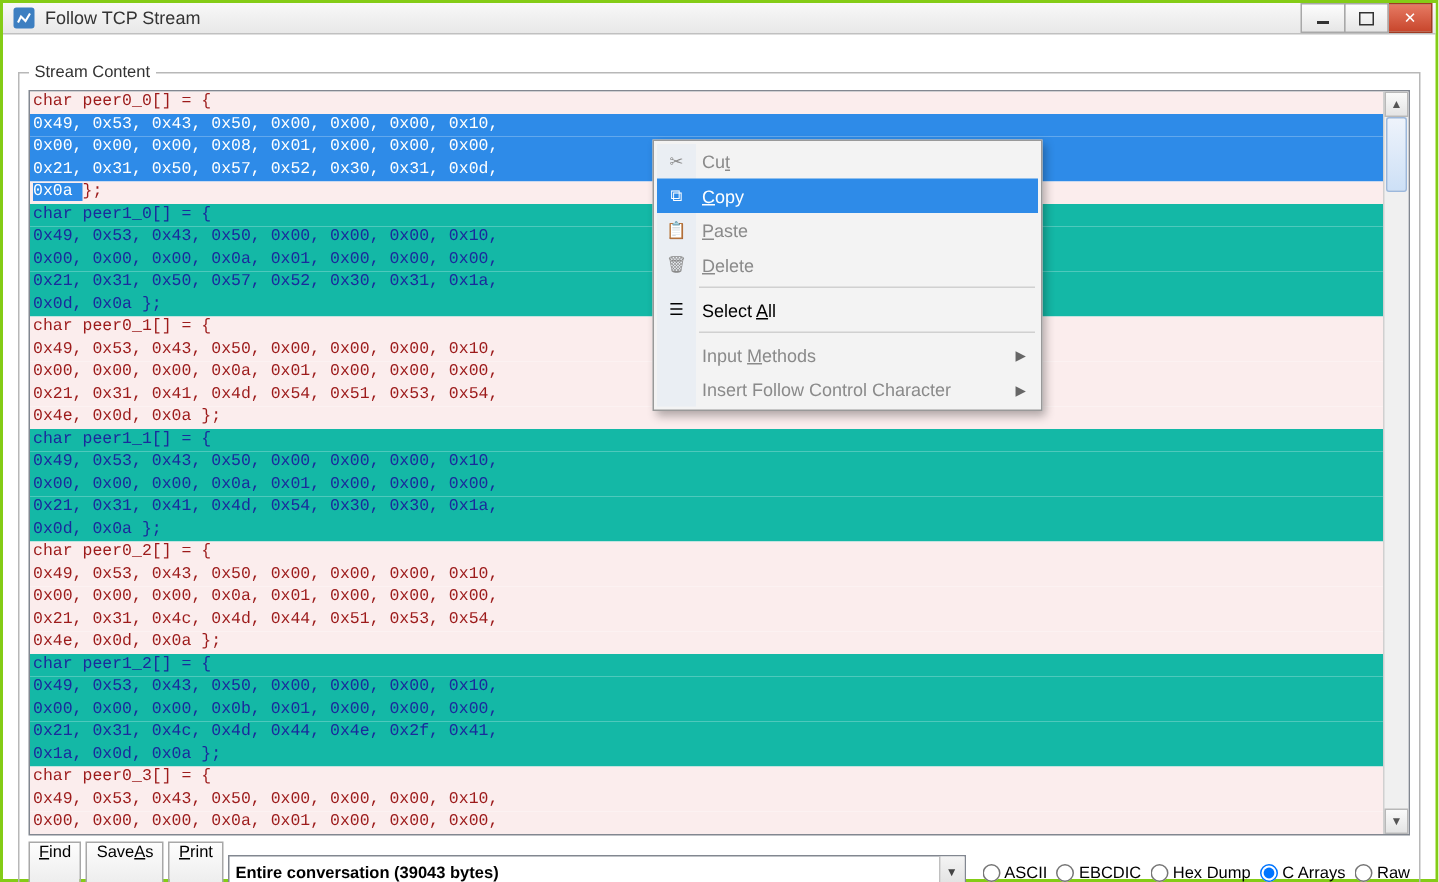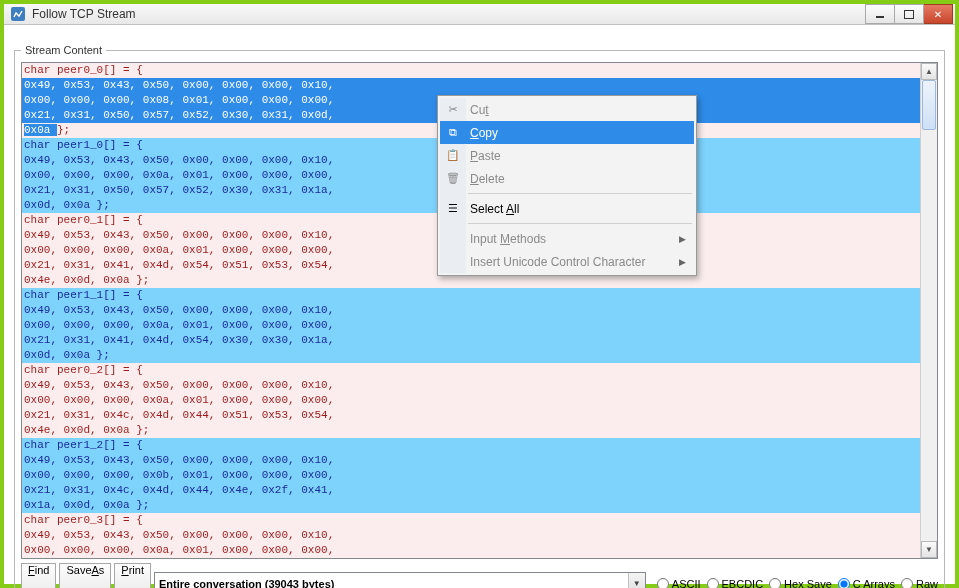--- a/index.html
+++ b/index.html
@@ -1,35 +1,35 @@
 <!DOCTYPE html>
 <html><head>
 <meta charset="utf-8">
 <style>
 * { box-sizing: border-box; margin: 0; padding: 0; }
 body { font-family: "Segoe UI", Tahoma, sans-serif; font-size: 12px; background: #fff; width: 959px; height: 588px; overflow: hidden; }
-.window { width: 959px; height: 588px; border: 4px solid #84cc16; display: flex; flex-direction: column; background: #fff; }
+.window { width: 959px; height: 588px; border: 2px solid #84cc16; display: flex; flex-direction: column; background: #fff; }
 .titlebar { height: 30px; background: linear-gradient(to bottom, #f8f8f8, #e8e8e8); border-bottom: 1px solid #c0c0c0; display: flex; align-items: center; padding: 0 2px 0 6px; }
 .titlebar .app-icon { width: 16px; height: 16px; margin-right: 6px; display: inline-flex; align-items: center; justify-content: center; }
 .titlebar .title-text { flex: 1; color: #333; font-size: 12px; }
 .win-btns { display: flex; gap: 0; }
 .win-btn { width: 30px; height: 20px; border: 1px solid #a8a8a8; background: linear-gradient(to bottom, #fdfdfd, #e6e6e6); display: flex; align-items: center; justify-content: center; margin-left: -1px; cursor: pointer; }
 .win-btn.min::after { content: ""; width: 8px; height: 2px; background: #333; margin-top: 6px; }
 .win-btn.max { position: relative; }
 .win-btn.max::after { content: ""; width: 8px; height: 7px; border: 1px solid #333; position: absolute; }
 .win-btn.close { background: linear-gradient(to bottom, #e67a63, #c8462c); border-color: #a03a22; color: #fff; }
 .win-btn.close::after { content: "✕"; font-size: 10px; color: #fff; }
 .client { flex: 1; padding: 6px 10px 10px 10px; display: flex; flex-direction: column; gap: 6px; position: relative; }
 fieldset.stream { border: 1px solid #b8b8b8; padding: 6px; flex: 1; display: flex; flex-direction: column; min-height: 0; margin-top: 13px; }
 fieldset.stream legend { padding: 0 4px; color: #333; font-size: 11px; }
 .content-wrap { flex: 1; border: 1px solid #828790; background: #fff; overflow: hidden; position: relative; display: flex; }
 .content-text { flex: 1; font-family: "Courier New", monospace; font-size: 11px; line-height: 15px; white-space: pre; overflow: hidden; }
 .content-text .line { padding: 0 2px; }
 .red { color: #9c1a1a; background: #fbeded; }
-.blue { color: #1a2a9c; background: #7dd3fc; }
+.blue { color: #1a2a9c; background: #14b8a6; }
 .hl { background: #2e8be8; color: #fff; }
 .scrollbar-v { width: 17px; background: #f0f0f0; border-left: 1px solid #d0d0d0; display: flex; flex-direction: column; }
 .sb-btn { height: 17px; background: linear-gradient(to bottom,#fafafa,#e4e4e4); border: 1px solid #b8b8b8; display:flex; align-items:center; justify-content:center; font-size:8px; color:#555; }
 .sb-track { flex:1; position: relative; }
 .sb-thumb { position:absolute; left:1px; right:1px; top:0; height:50px; background: linear-gradient(to bottom,#eef3fb,#cde0f6); border:1px solid #9cb8dc; border-radius:2px; }
 .toolbar-row { display:flex; align-items:center; gap:3px; margin-top:4px; }
 .tb-btn { height:41px; padding: 0 6px; border:1px solid #a8a8a8; background: linear-gradient(to bottom,#fdfdfd,#e6e6e6); cursor:pointer; font-size:11px; display:flex; align-items:flex-start; }
 .combo { flex:1; height:23px; border:1px solid #828790; background:#fff; display:flex; align-items:center; padding:0 4px; position: relative; font-size:11px;font-weight:bold; }
 .combo .arrow { position:absolute; right:0; top:0; bottom:0; width:17px; border-left:1px solid #c0c0c0; background: linear-gradient(to bottom,#f4f4f4,#e0e0e0); display:flex; align-items:center; justify-content:center; font-size:8px; color:#444; }
 .radios { display:flex; align-items:center; gap:6px; padding-left:8px; font-size:11px; }
@@ -103,21 +103,21 @@
           <label>
               <input type="radio" name="fmt" style="">
               <span>ASCII</span>
             </label>
           <label>
               <input type="radio" name="fmt" style="">
               <span>EBCDIC</span>
             </label>
           <label>
               <input type="radio" name="fmt" style="">
-              <span>Hex Save</span>
+              <span>Hex Dump</span>
             </label>
           <label>
               <input type="radio" name="fmt" checked="" style="">
               <span>C Arrays</span>
             </label>
           <label>
               <input type="radio" name="fmt" style="">
               <span>Raw</span>
             </label>
         </div>
@@ -154,19 +154,19 @@
       <div class="ctx-item enabled">
         <span class="ico">☰</span>
         <span>Select <span class="und">A</span>ll</span>
       </div>
       <div class="ctx-sep"></div>
       <div class="ctx-item">
         <span>Input <span class="und">M</span>ethods</span>
         <span class="arrow-r">▶</span>
       </div>
       <div class="ctx-item">
-        <span>Insert Unicode Control Character</span>
+        <span>Insert Follow Control Character</span>
         <span class="arrow-r">▶</span>
       </div>
     </div>
 
   </div>
 </div>
 
 </body></html>

